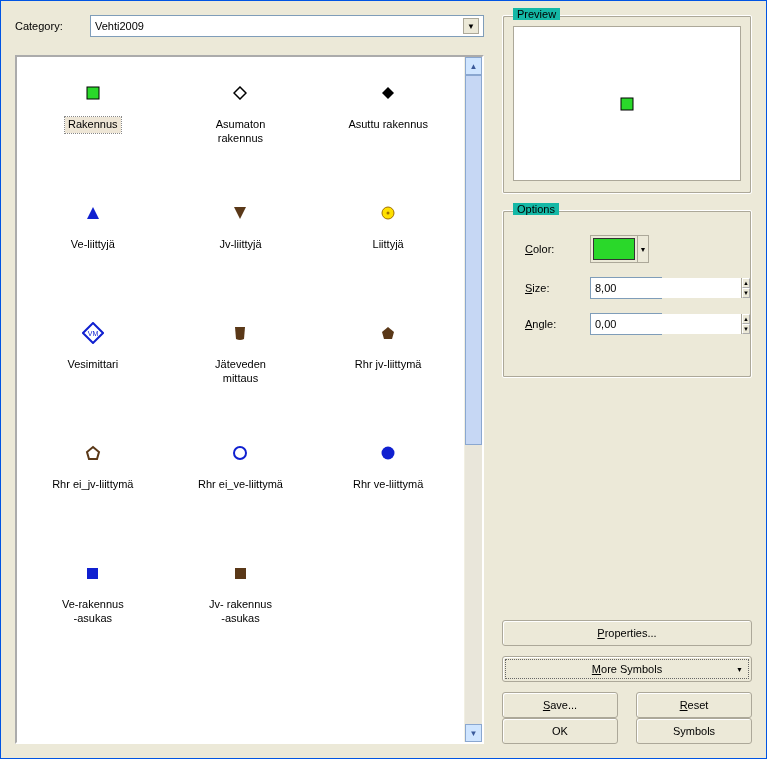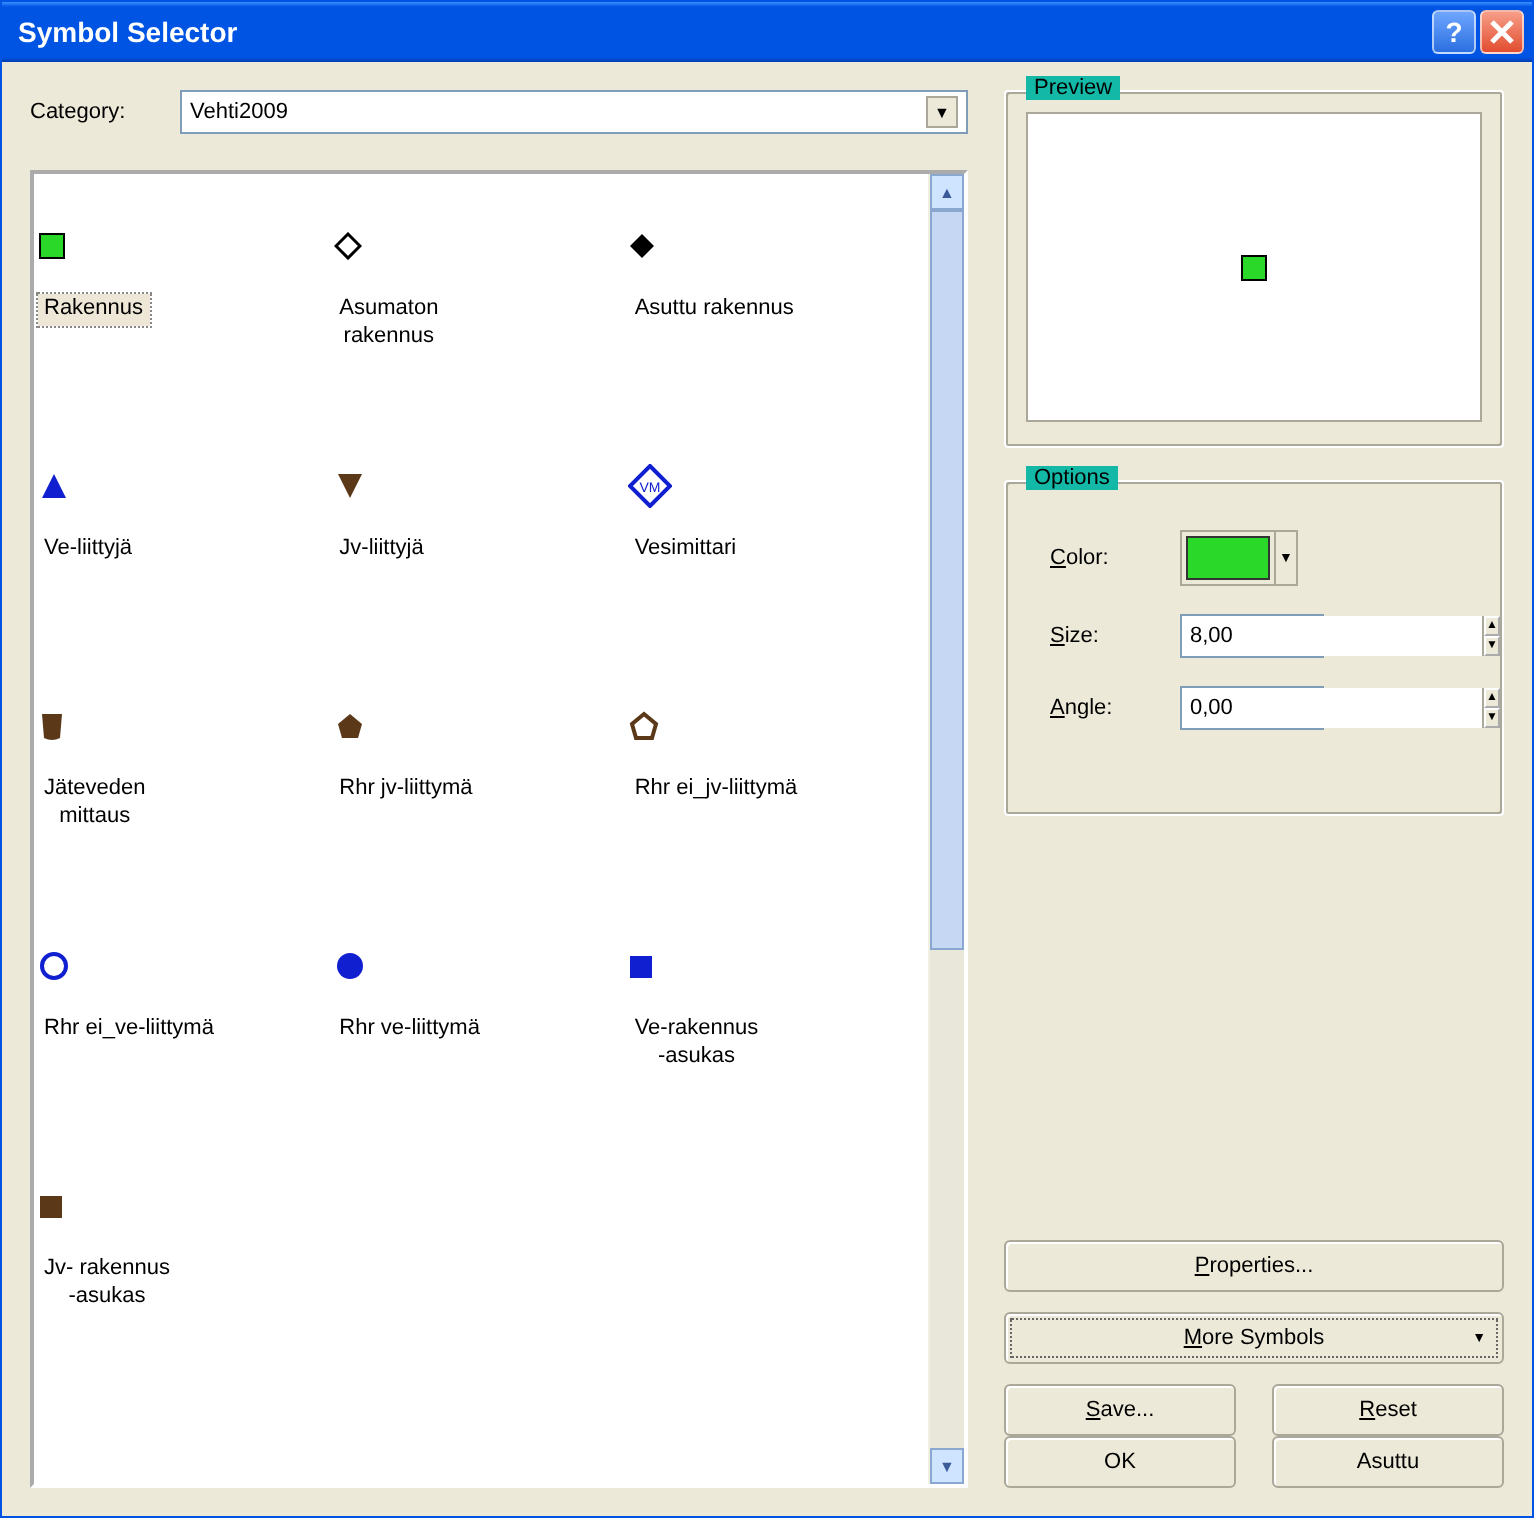--- a/index.html
+++ b/index.html
@@ -95,21 +95,21 @@
     flex: 1;
     display: grid;
     grid-template-columns: repeat(3, 1fr);
     grid-auto-rows: 120px;
     padding: 12px 2px;
     overflow: hidden;
   }
   .sym-cell {
     display: flex;
     flex-direction: column;
-    align-items: flex-start;
+    align-items: center;
     justify-content: flex-start;
     text-align: center;
     padding-top: 6px;
   }
   .sym-icon {
     height: 36px;
     display: flex;
     align-items: center;
     justify-content: center;
     margin-bottom: 6px;
@@ -249,29 +249,20 @@
     position: absolute;
     right: 8px;
     font-size: 7px;
   }
   u.accel { text-decoration: underline; }
 </style>
 </head>
 <body>
 
 <div class="window">
-  <div class="titlebar">
-    <span class="title">Symbol Selector</span>
-    <div class="tbtn help">?</div>
-    <div class="tbtn close">
-      <svg width="12" height="12" viewBox="0 0 12 12">
-        <path d="M1 1 L11 11 M11 1 L1 11" stroke="white" stroke-width="2.5"></path>
-      </svg>
-    </div>
-  </div>
 
   <div class="content">
     <div class="left-col">
       <div class="cat-row">
         <span class="cat-label">Category:</span>
         <div class="cat-select">
           <span>Vehti2009</span>
           <span class="arrow">▼</span>
         </div>
       </div>
@@ -318,20 +309,29 @@
 
           <div class="sym-cell">
             <div class="sym-icon">
               <svg width="16" height="16">
                   <polygon points="8,14 14,2 2,2" fill="#5a3818"></polygon>
                 </svg>
             </div>
             <div class="sym-label">Jv-liittyjä</div>
           </div>
 
+          <div class="sym-cell">
+            <div class="sym-icon">
+              <svg width="16" height="16">
+                  <circle cx="8" cy="8" r="6" fill="#ffe000" stroke="#a07000"></circle>
+                  <circle cx="8" cy="8" r="1.5" fill="#a07000"></circle>
+                </svg>
+            </div>
+            <div class="sym-label">Liittyjä</div>
+          </div>
 
           <div class="sym-cell">
             <div class="sym-icon">
               <svg width="22" height="22">
                   <polygon points="11,1 21,11 11,21 1,11" fill="white" stroke="#1020d0" stroke-width="2"></polygon>
                   <text x="11" y="14" font-size="7" text-anchor="middle" fill="#1020d0">VM</text>
                 </svg>
             </div>
             <div class="sym-label">Vesimittari</div>
           </div>
@@ -472,18 +472,18 @@
         </div>
         <div class="wbtn">
           <span><u class="accel">R</u>eset</span>
         </div>
       </div>
       <div class="btn-row">
         <div class="wbtn">
           <span>OK</span>
         </div>
         <div class="wbtn">
-          <span>Asuttu</span>
+          <span>Symbols</span>
         </div>
       </div>
     </div>
   </div>
 </div>
 
 </body></html>

